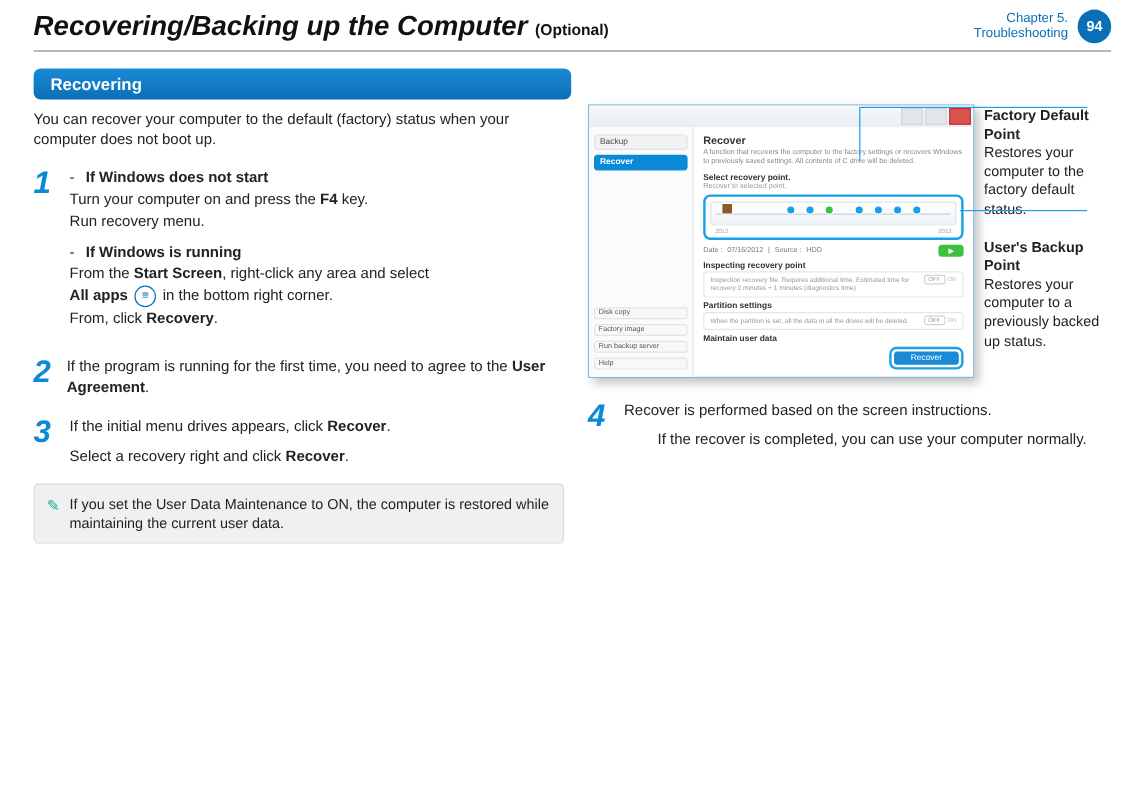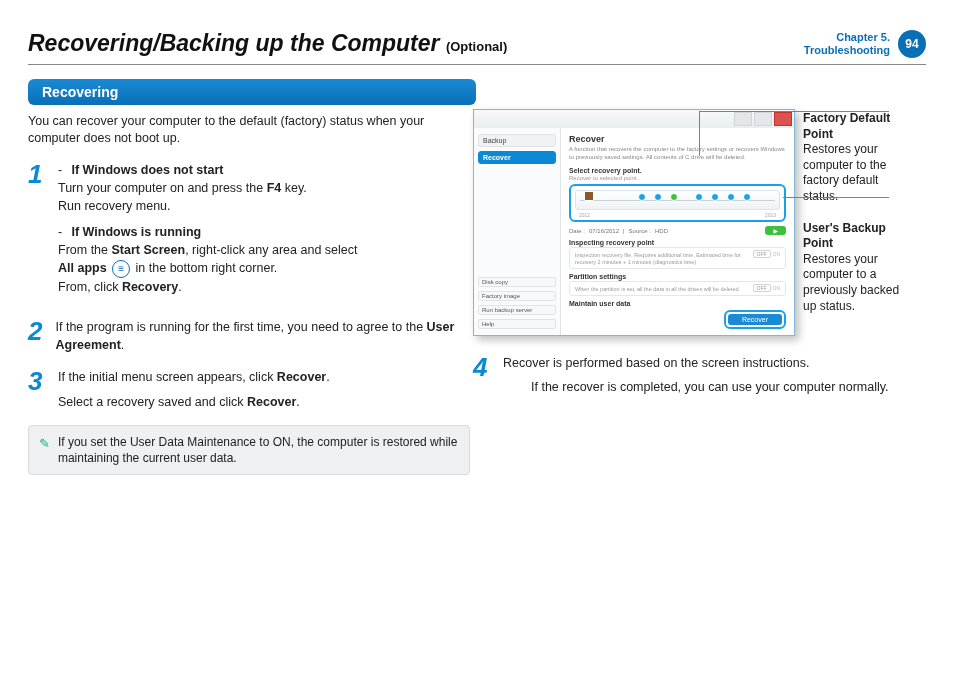--- a/index.html
+++ b/index.html
@@ -4,29 +4,29 @@
 <style>
   body {
     margin:0; padding:0;
     font-family: "Segoe UI", Arial, sans-serif;
     font-size:12px; color:#222;
     width:954px; height:677px;
     background:#fff; position:relative; overflow:hidden;
   }
   .header {
     display:flex; justify-content:space-between; align-items:flex-start;
-    padding:30px 28px 6px 28px;
+    padding:8px 28px 6px 28px;
   }
   .title { font-size:23px; font-weight:800; font-style:italic; color:#111;}
   .title .opt { font-size:13px; font-weight:700; font-style:normal;}
   .chapter-block { display:flex; align-items:center; gap:8px;}
-  .chapter-txt { text-align:right; font-size:11px; font-weight:700; color:#0a6fb6; line-height:1.2;}
+  .chapter-txt { text-align:right; font-size:11px; font-weight:400; color:#0a6fb6; line-height:1.2;}
   .page-badge { width:28px; height:28px; border-radius:50%; background:#0a6fb6; color:#fff; display:flex;align-items:center;justify-content:center; font-weight:700; font-size:12px;}
   .rule { height:1px; background:#888; margin:0 28px 14px 28px;}
-  .content { display:flex; padding:0 28px; gap:5px;}
+  .content { display:flex; padding:0 28px; gap:22px;}
   .col-left { width:440px;}
   .col-right { flex:1; position:relative;}
   .section-hdr {
     background:linear-gradient(#1a8ad6,#0a6fb6);
     color:#fff; font-weight:700; font-size:14px;
     padding:5px 14px; border-radius:6px; width:420px; margin-bottom:8px;
   }
   .intro { font-size:12.5px; line-height:1.35; margin-bottom:14px; width:420px;}
   .step { display:flex; gap:10px; margin-bottom:14px;}
   .num { font-size:26px; font-weight:700; color:#0a8ad6; line-height:1; width:20px; font-style:italic;}
@@ -139,22 +139,22 @@
     <div class="step">
       <div class="num">2</div>
       <div class="step-body">
         <span>If the program is running for the first time, you need to agree to the </span><span class="b">User Agreement</span><span>.</span>
       </div>
     </div>
 
     <div class="step">
       <div class="num">3</div>
       <div class="step-body">
-        <div><span>If the initial menu screen appears, click </span><span class="b">Recover</span><span>.</span></div>
-        <div style="margin-top:6px;"><span>Select a recovery saved and click </span><span class="b">Recover</span><span>.</span></div>
+        <div><span>If the initial menu drives appears, click </span><span class="b">Recover</span><span>.</span></div>
+        <div style="margin-top:6px;"><span>Select a recovery right and click </span><span class="b">Recover</span><span>.</span></div>
       </div>
     </div>
 
     <div class="note">
       <div class="note-icon">✎</div>
       <div>If you set the User Data Maintenance to ON, the computer is restored while maintaining the current user data.</div>
     </div>
   </div>
 
   <div class="col-right">

